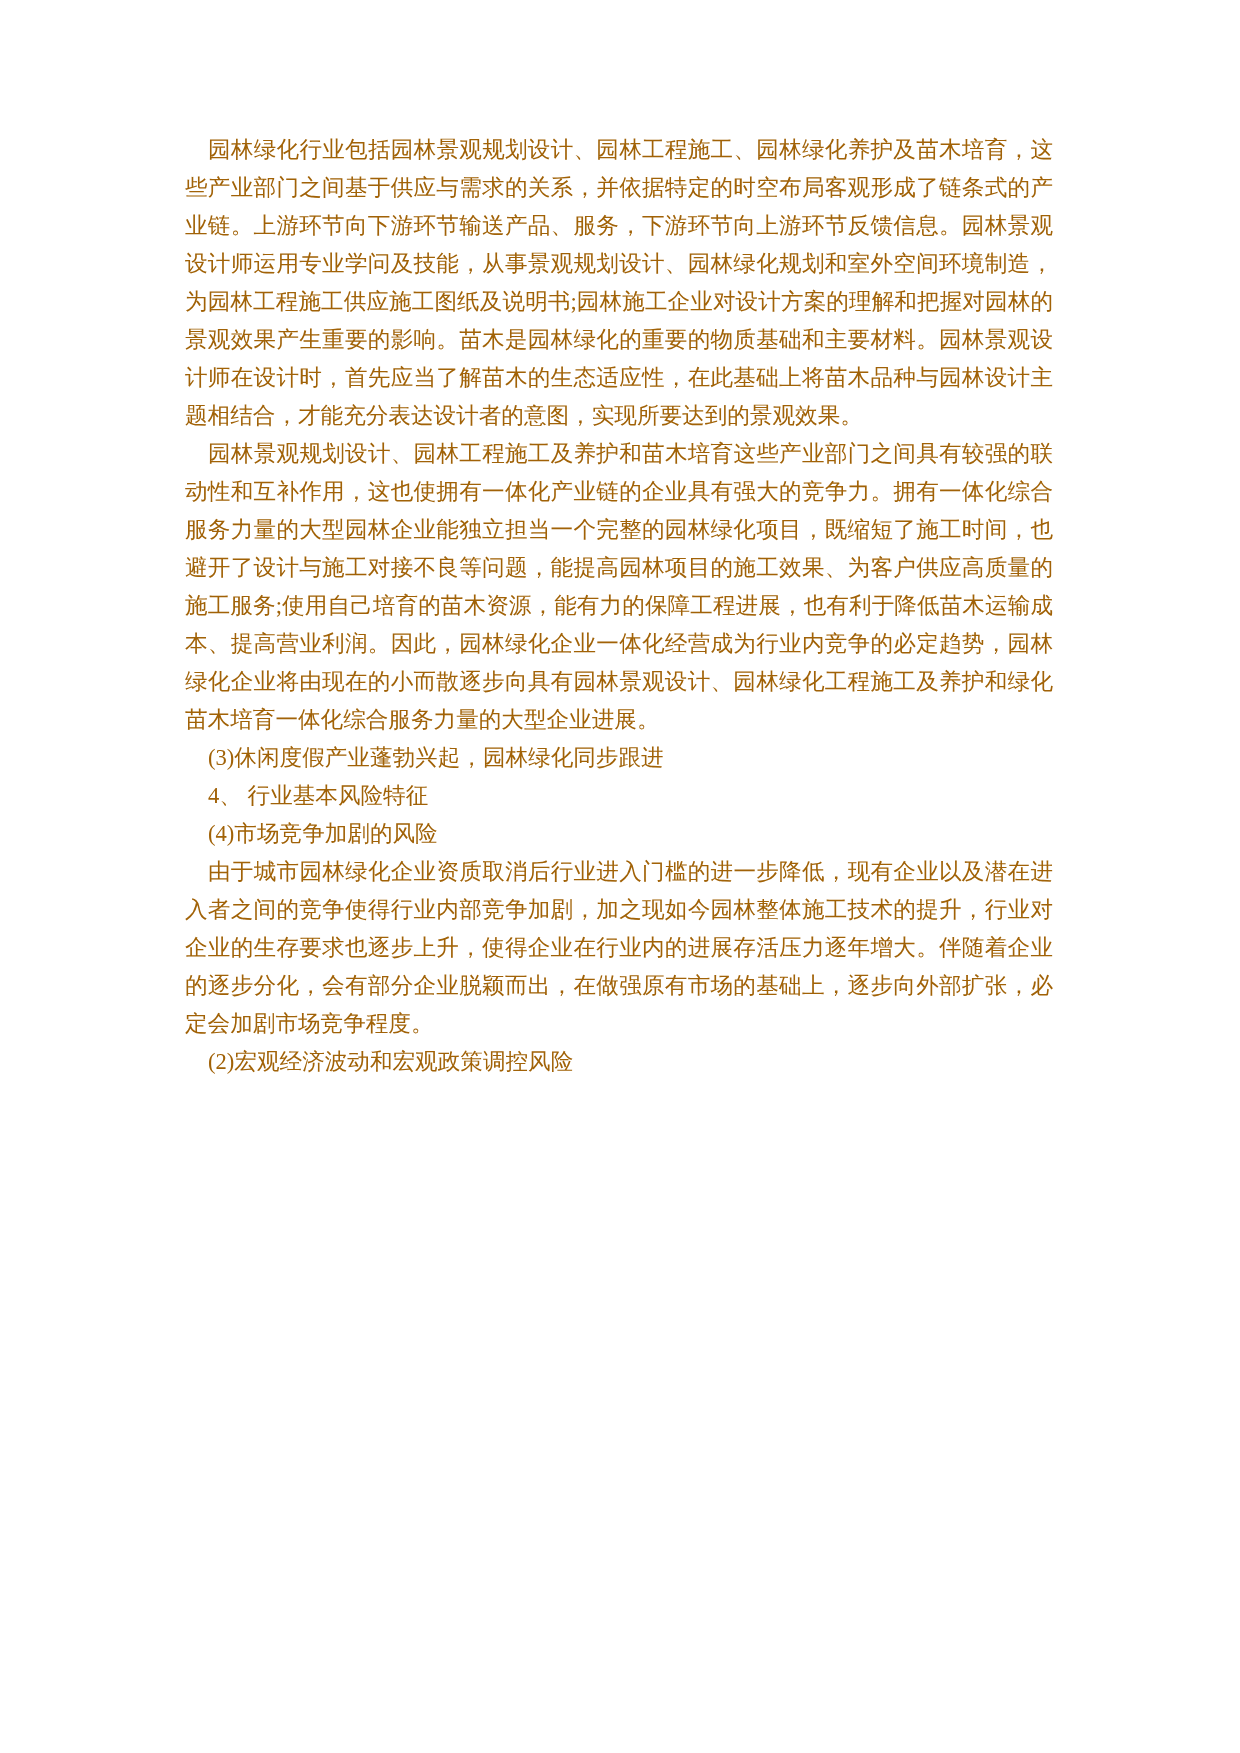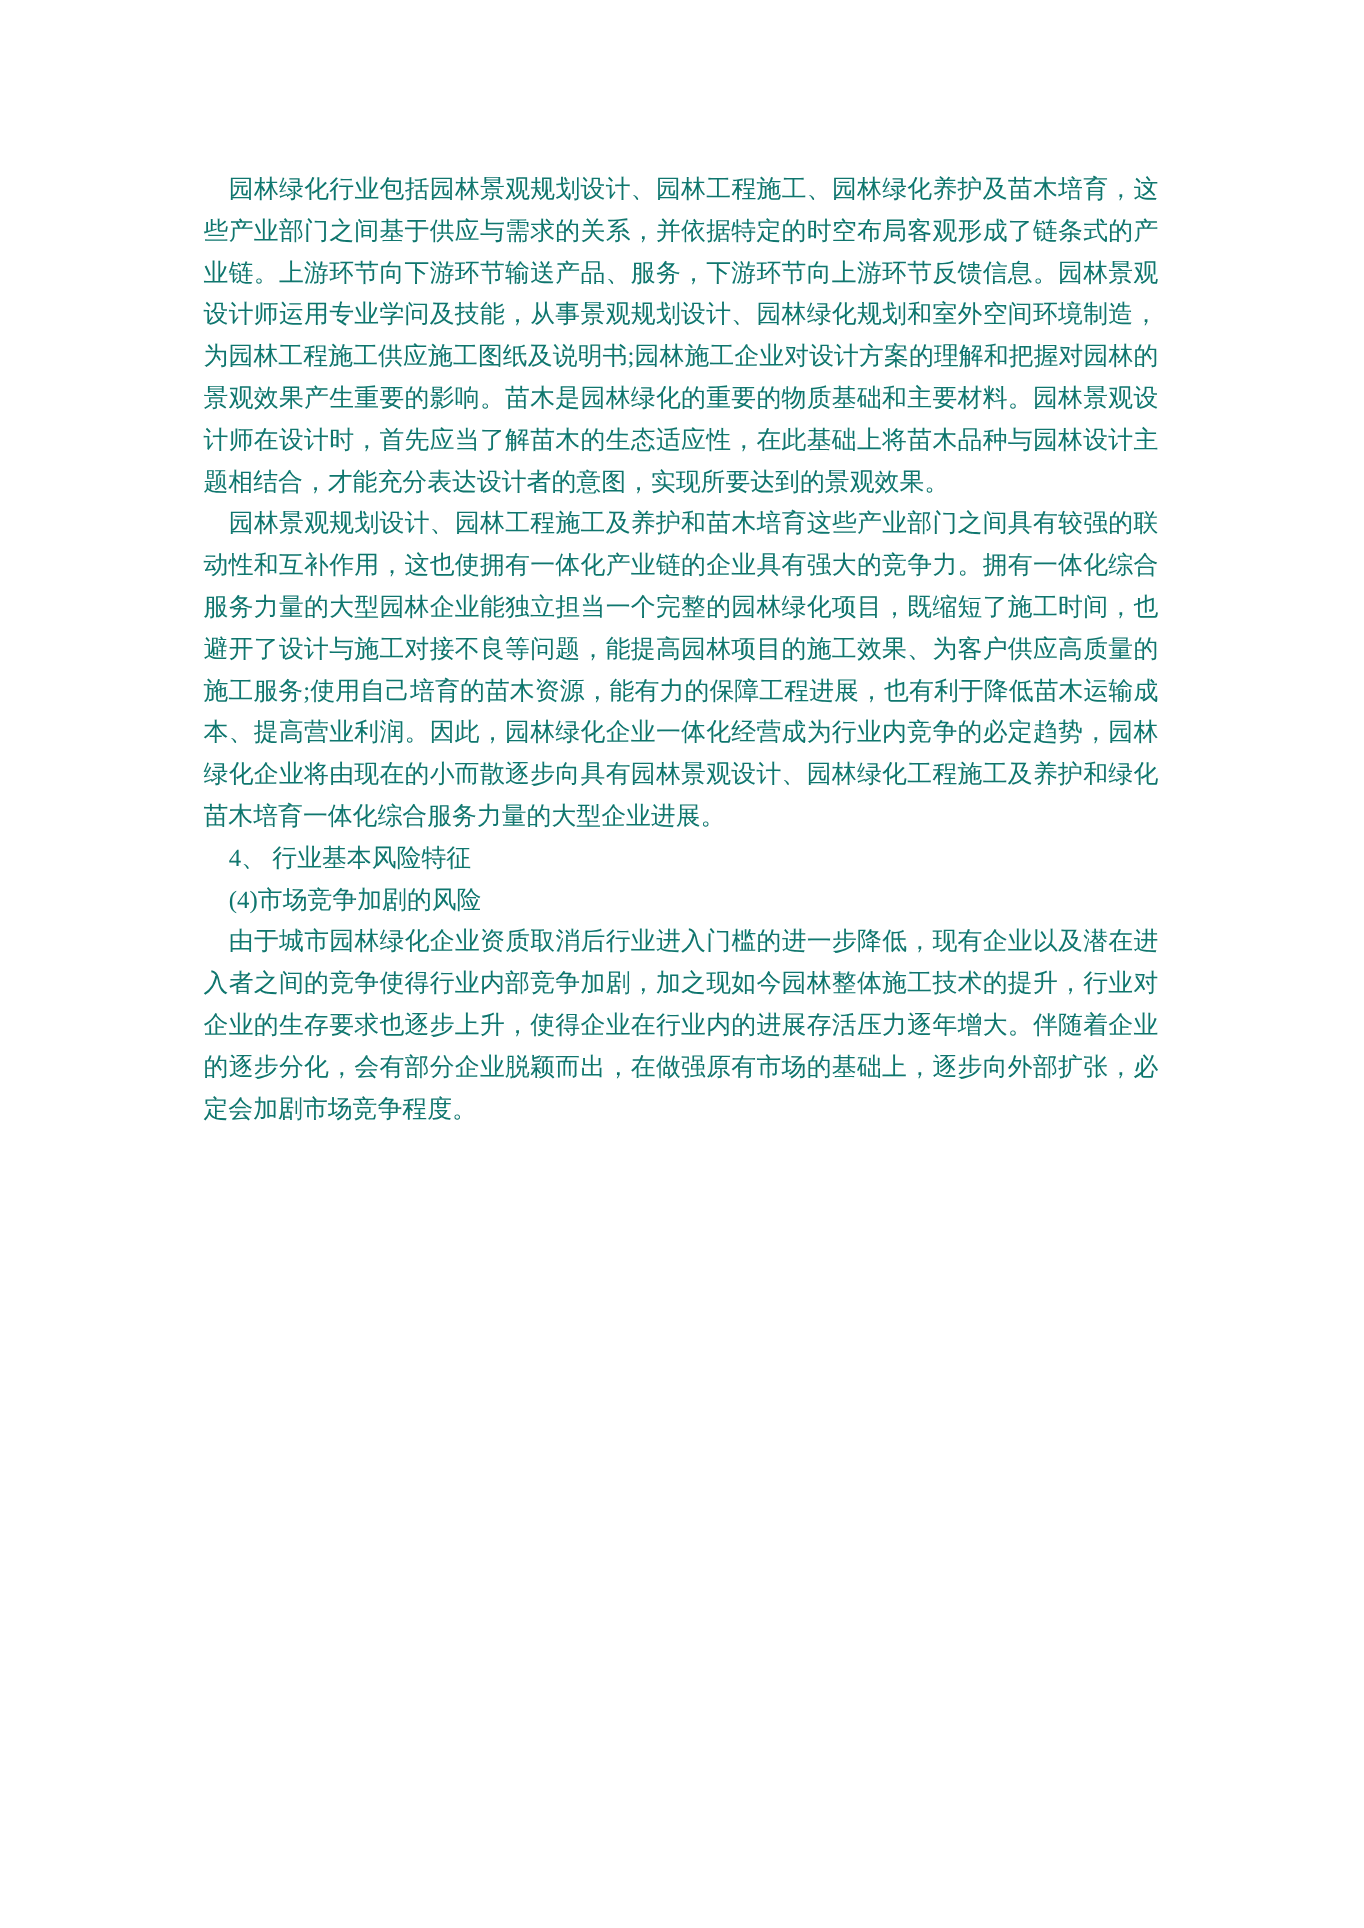--- a/index.html
+++ b/index.html
@@ -29,20 +29,22 @@
     padding: 0;
     text-align: justify;
     text-indent: 23px;
     word-break: normal;
   }
 </style>
 </head>
 <body>
 
 <div class="page" style="background: rgb(255, 255, 255);">
-  <div class="content" style="color: #0f766e; margin-top: 22px;">
+  <div class="content" style="color: #a16207;">
     <p>园林绿化行业包括园林景观规划设计、园林工程施工、园林绿化养护及苗木培育，这些产业部门之间基于供应与需求的关系，并依据特定的时空布局客观形成了链条式的产业链。上游环节向下游环节输送产品、服务，下游环节向上游环节反馈信息。园林景观设计师运用专业学问及技能，从事景观规划设计、园林绿化规划和室外空间环境制造，为园林工程施工供应施工图纸及说明书;园林施工企业对设计方案的理解和把握对园林的景观效果产生重要的影响。苗木是园林绿化的重要的物质基础和主要材料。园林景观设计师在设计时，首先应当了解苗木的生态适应性，在此基础上将苗木品种与园林设计主题相结合，才能充分表达设计者的意图，实现所要达到的景观效果。</p>
     <p>园林景观规划设计、园林工程施工及养护和苗木培育这些产业部门之间具有较强的联动性和互补作用，这也使拥有一体化产业链的企业具有强大的竞争力。拥有一体化综合服务力量的大型园林企业能独立担当一个完整的园林绿化项目，既缩短了施工时间，也避开了设计与施工对接不良等问题，能提高园林项目的施工效果、为客户供应高质量的施工服务;使用自己培育的苗木资源，能有力的保障工程进展，也有利于降低苗木运输成本、提高营业利润。因此，园林绿化企业一体化经营成为行业内竞争的必定趋势，园林绿化企业将由现在的小而散逐步向具有园林景观设计、园林绿化工程施工及养护和绿化苗木培育一体化综合服务力量的大型企业进展。</p>
+    <p>(3)休闲度假产业蓬勃兴起，园林绿化同步跟进</p>
     <p>4、 行业基本风险特征</p>
     <p>(4)市场竞争加剧的风险</p>
     <p>由于城市园林绿化企业资质取消后行业进入门槛的进一步降低，现有企业以及潜在进入者之间的竞争使得行业内部竞争加剧，加之现如今园林整体施工技术的提升，行业对企业的生存要求也逐步上升，使得企业在行业内的进展存活压力逐年增大。伴随着企业的逐步分化，会有部分企业脱颖而出，在做强原有市场的基础上，逐步向外部扩张，必定会加剧市场竞争程度。</p>
+    <p>(2)宏观经济波动和宏观政策调控风险</p>
   </div>
 </div>
 
 </body></html>

